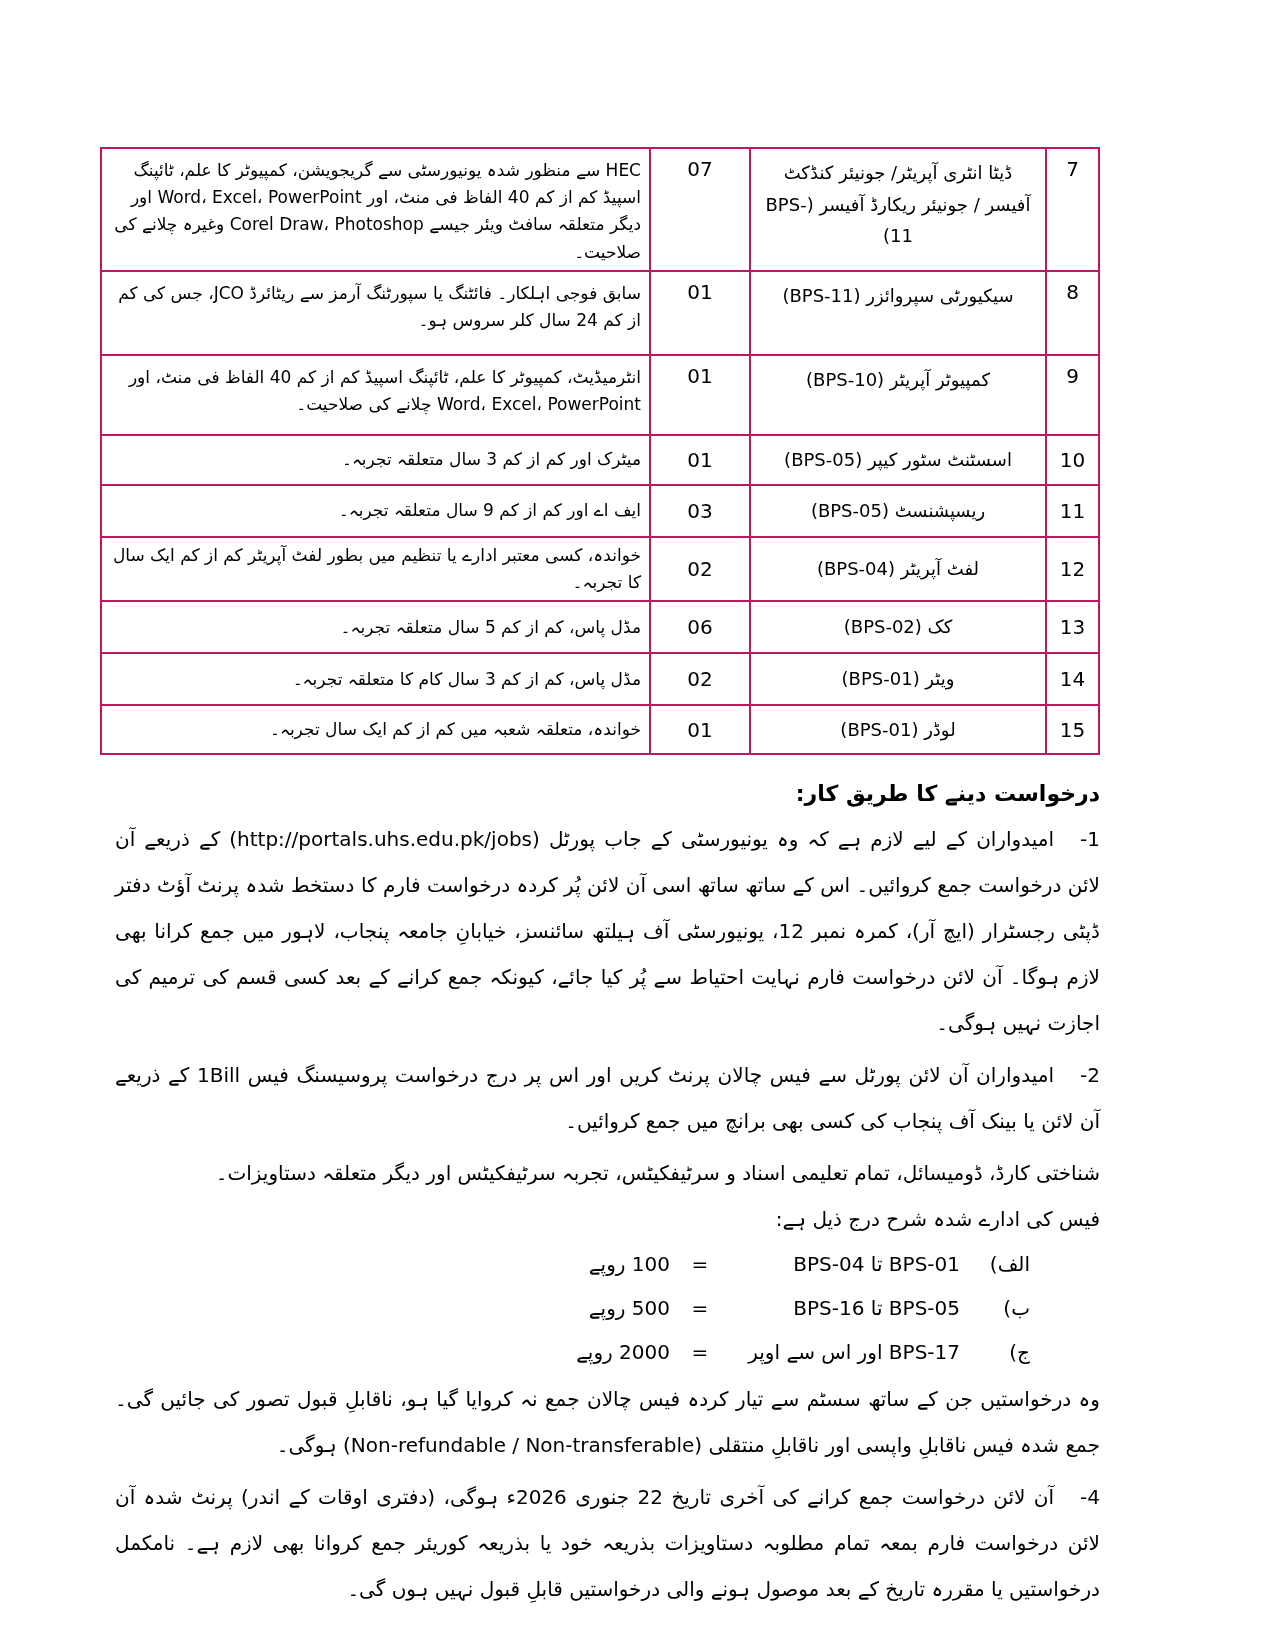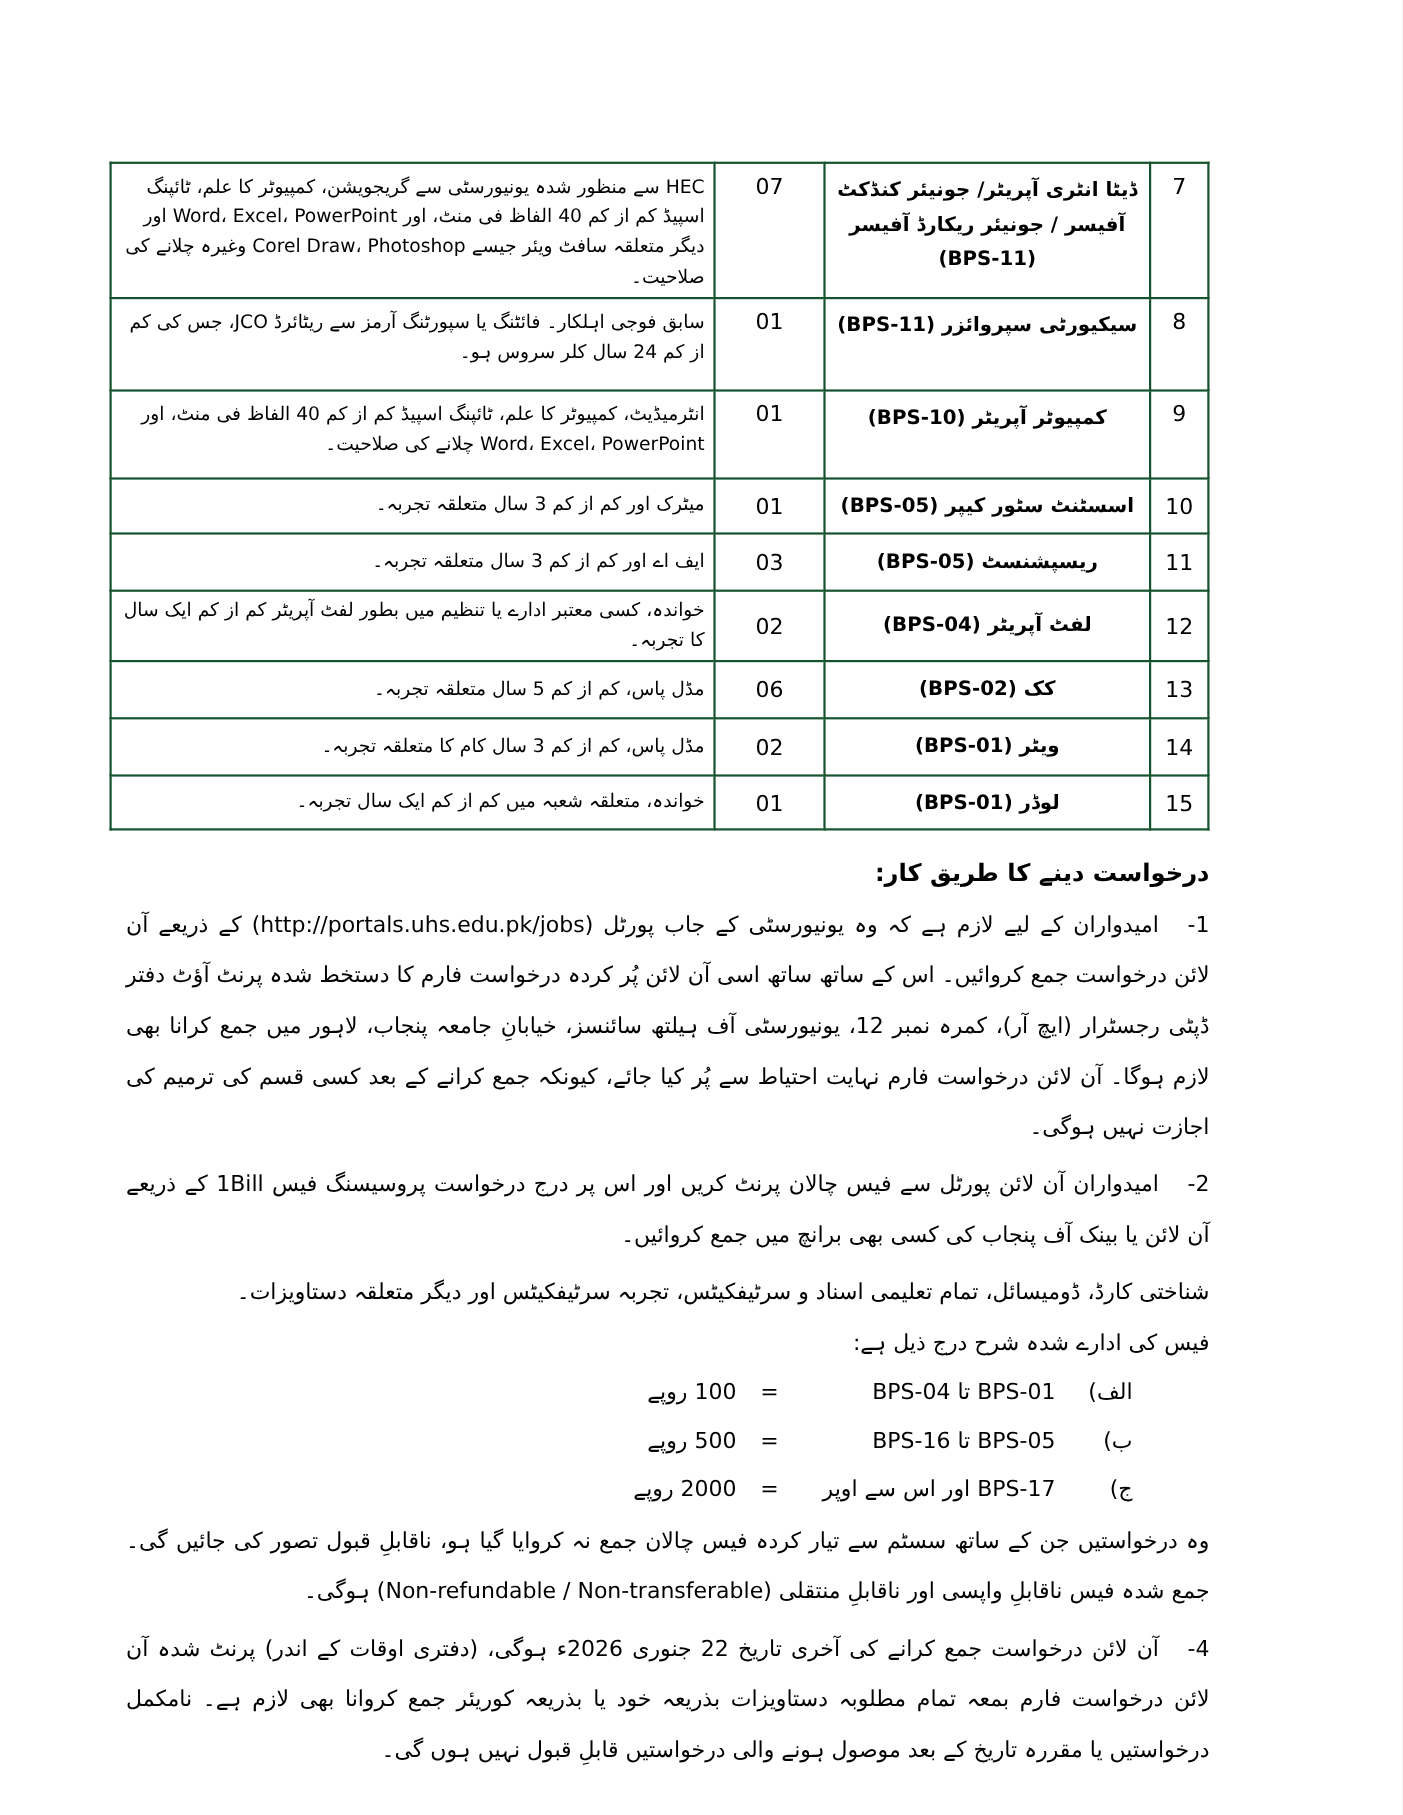--- a/index.html
+++ b/index.html
@@ -10,25 +10,25 @@
     background:#ffffff; direction:rtl; overflow:hidden;
     padding:147px 175px 0 115px;
   }
   
   table.jobs {
     border-collapse:collapse; width:947px;
     margin:0 0 0 auto; 
     table-layout:fixed;
   }
   table.jobs td {
-    border:2px solid #14532d; padding:4px 8px;
+    border:2px solid #be185d; padding:4px 8px;
     vertical-align:middle;
   }
   td.sr   { width:53px;  text-align:center; font-size:20px; }
-  td.pos  { width:296px; text-align:center; font-size:18px; line-height:1.75;font-weight:bold; }
+  td.pos  { width:296px; text-align:center; font-size:18px; line-height:1.75; }
   td.posts{ width:100px;  text-align:center; font-size:20px; }
   td.qual { width:549px; text-align:right;  font-size:17px; line-height:1.6; }
   tr.tall td { vertical-align:top; padding-top:8px; }
   tr.r7 { height:112px; } tr.r8 { height:84px; } tr.r9 { height:80px; }
   tr.r10{ height:50px; }  tr.r11{ height:52px; } tr.r12{ height:45px; }
   tr.r13{ height:52px; }  tr.r14{ height:52px; } tr.r15{ height:49px; }
   
   .proc-heading {
     margin:26px 0 10px 0; font-size:22px; font-weight:bold;
     text-align:right;
@@ -80,21 +80,21 @@
       <tr class="r10">
         <td class="sr">10</td>
         <td class="pos">اسسٹنٹ سٹور کیپر (BPS-05)</td>
         <td class="posts">01</td>
         <td class="qual">میٹرک اور کم از کم 3 سال متعلقہ تجربہ۔</td>
       </tr>
       <tr class="r11">
         <td class="sr">11</td>
         <td class="pos">ریسپشنسٹ (BPS-05)</td>
         <td class="posts">03</td>
-        <td class="qual">ایف اے اور کم از کم 3 سال متعلقہ تجربہ۔</td>
+        <td class="qual">ایف اے اور کم از کم 9 سال متعلقہ تجربہ۔</td>
       </tr>
       <tr class="r12">
         <td class="sr">12</td>
         <td class="pos">لفٹ آپریٹر (BPS-04)</td>
         <td class="posts">02</td>
         <td class="qual">خواندہ، کسی معتبر ادارے یا تنظیم میں بطور لفٹ آپریٹر کم از کم ایک سال کا تجربہ۔</td>
       </tr>
       <tr class="r13">
         <td class="sr">13</td>
         <td class="pos">کک (BPS-02)</td>

